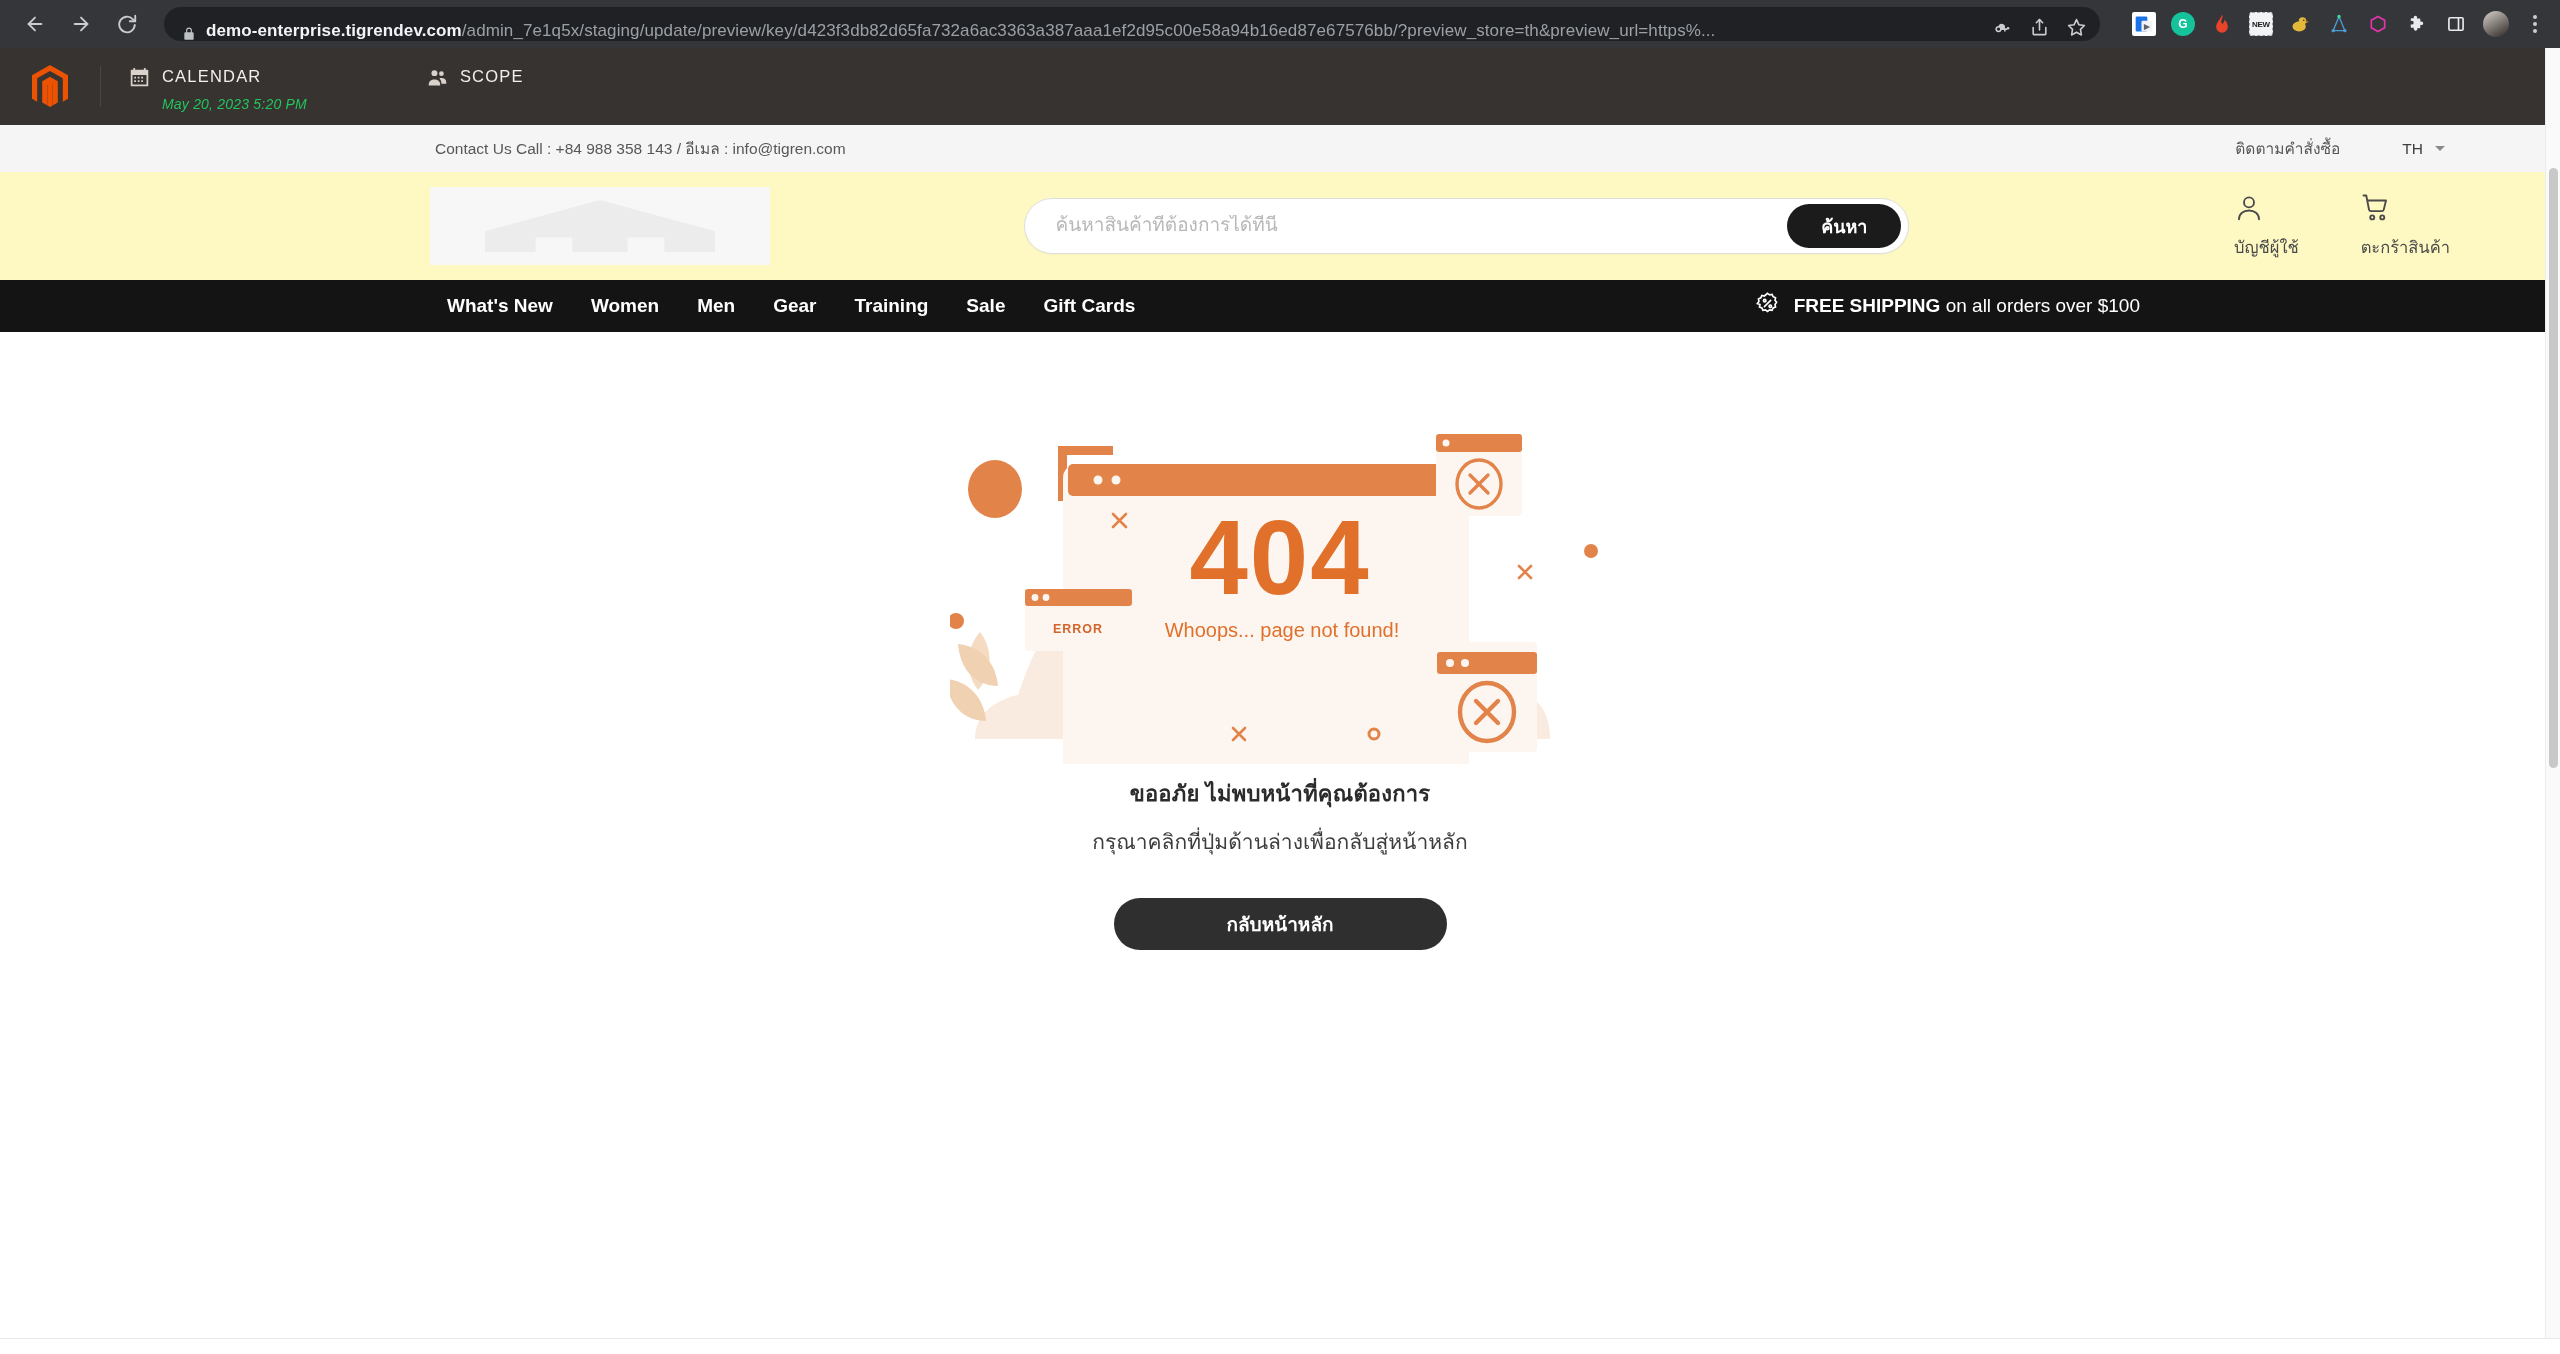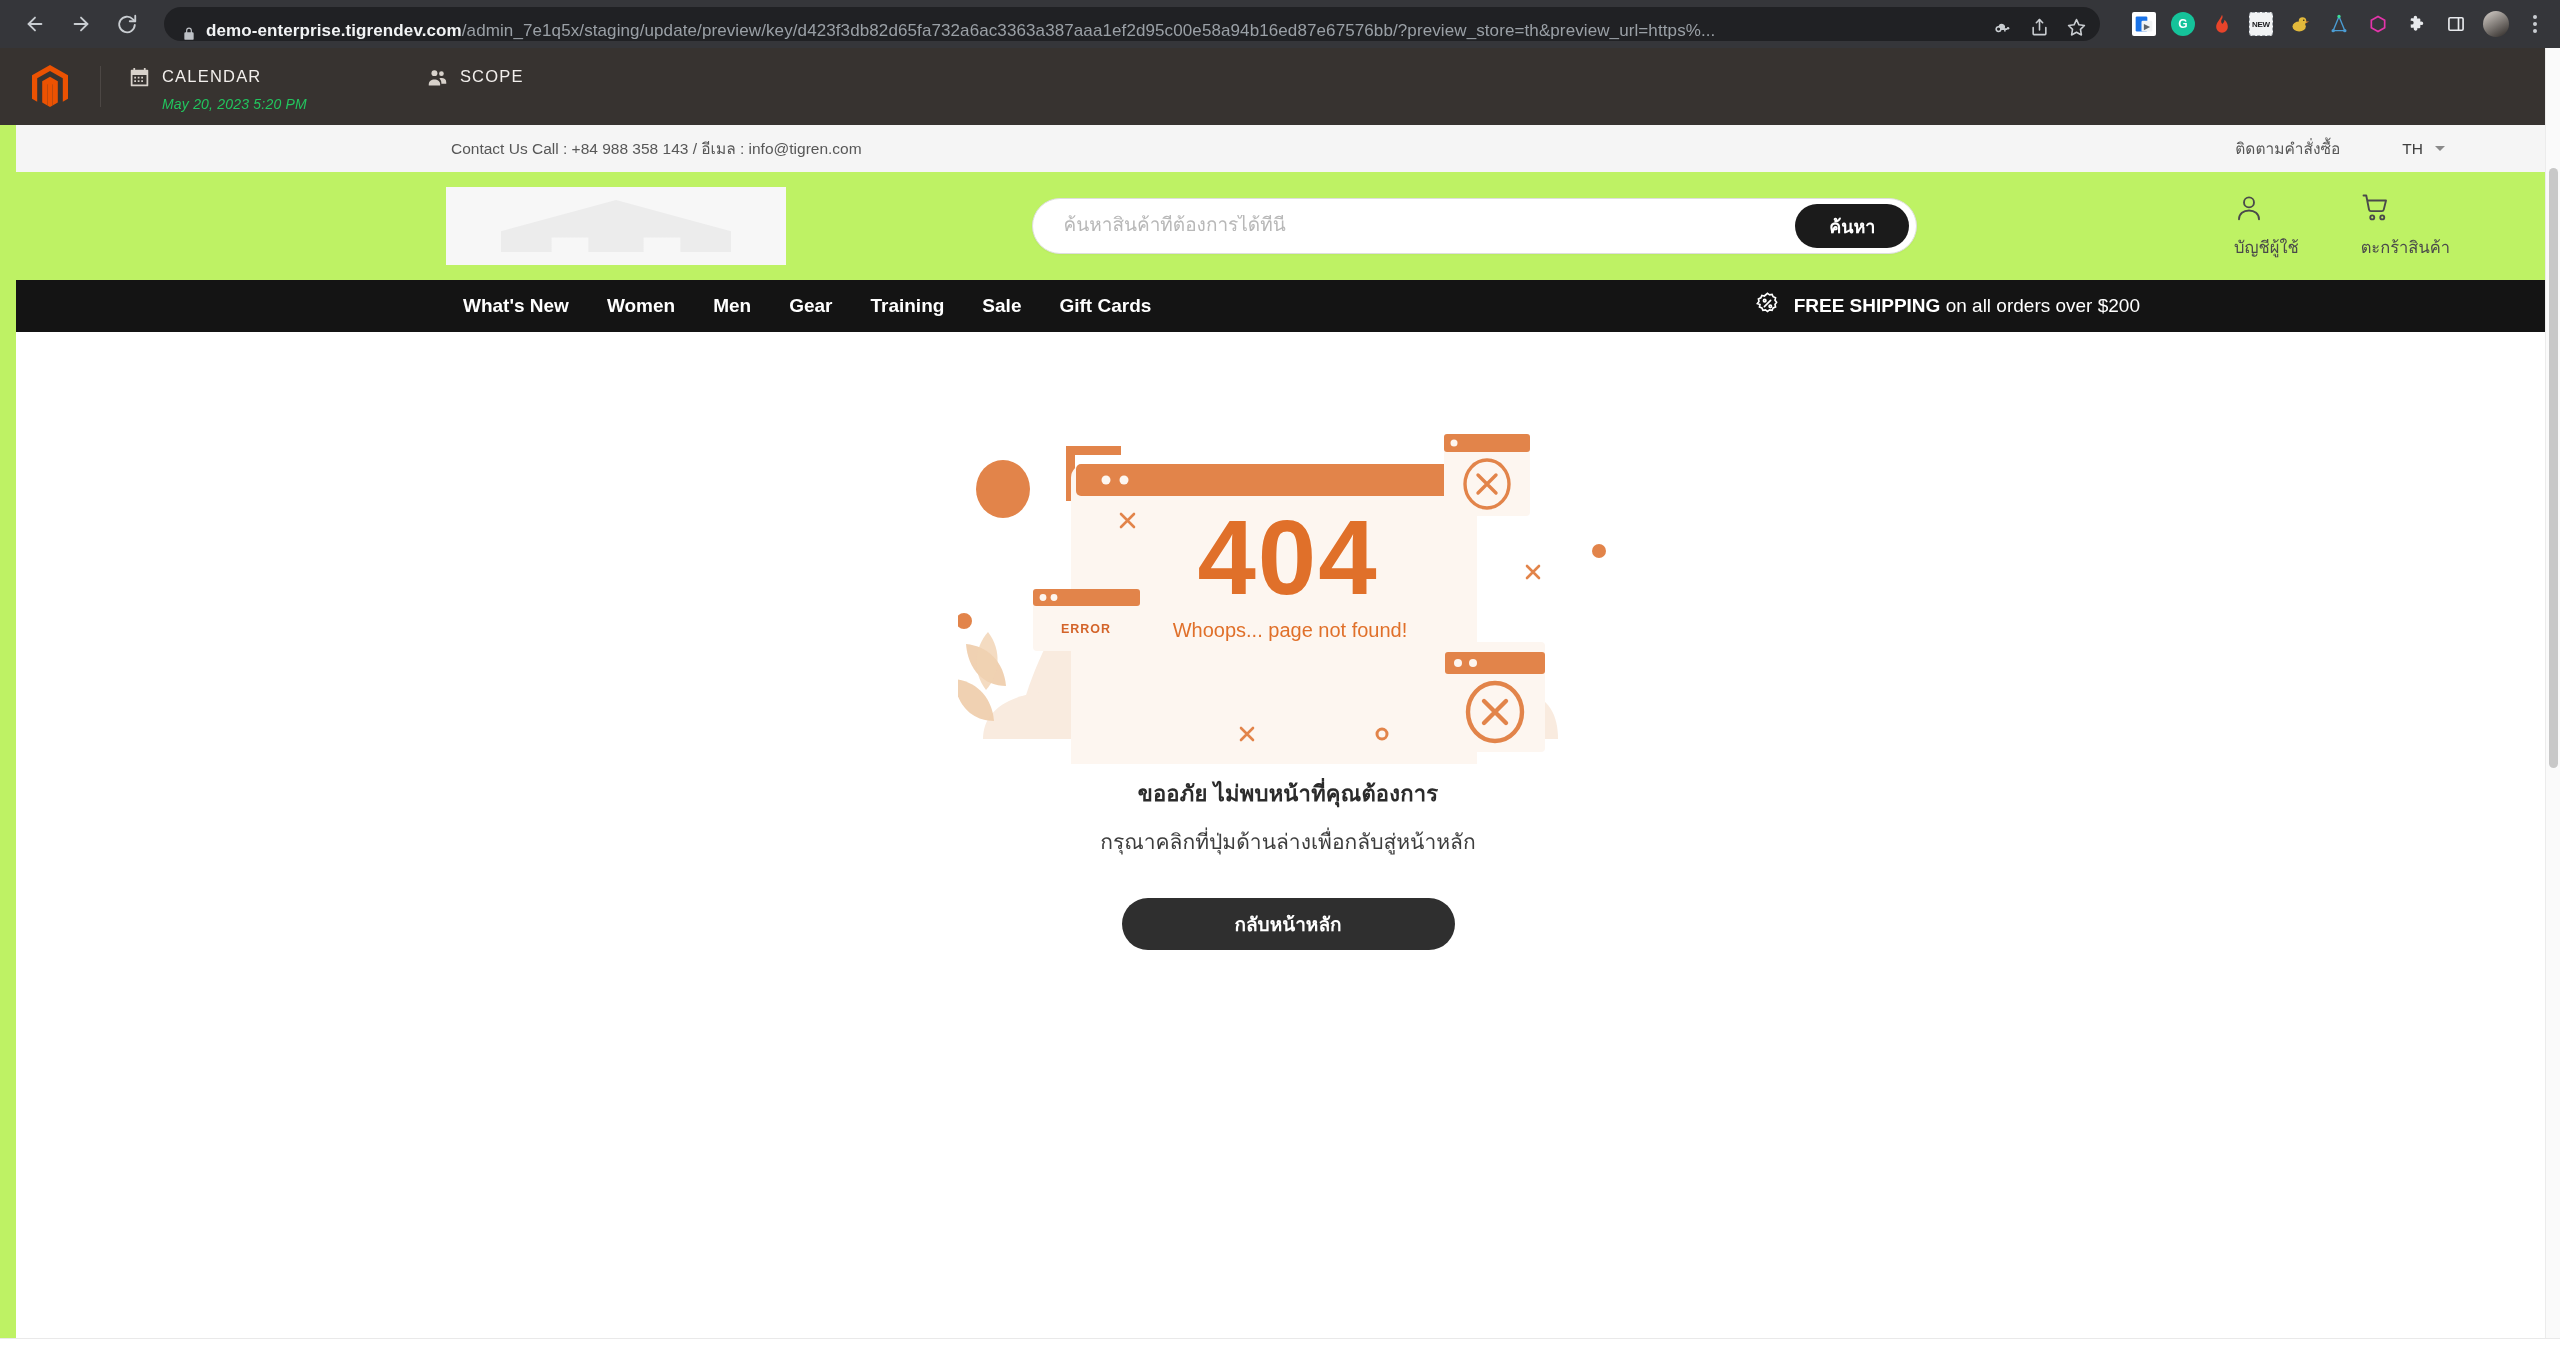--- a/index.html
+++ b/index.html
@@ -89,21 +89,21 @@
     gap: 12px;
     flex: 0 0 auto;
   }
   .admin-item .ico { color: #d8d2cb; display:flex; padding-top: 1px; }
   .admin-item .ico svg { width: 21px; height: 21px; }
   .admin-lbl { font-size: 16.5px; letter-spacing: 1.2px; color: #f2efec; line-height: 20px; }
   .admin-sub { font-size: 14px; font-style: italic; color: #22c55e; margin-top: 10px; letter-spacing: .2px;}
   .admin-stack { display: flex; flex-direction: column; }
 
   
-  .store { background: #bef264; padding-left: 16px; }
+  .store { background: #fef9c3; }
   .topbar {
     height: 47px;
     background: #f5f5f5;
     display: flex;
     align-items: center;
     justify-content: space-between;
     padding: 0 115px 0 435px;
     font-size: 15.5px;
     color: #575757;
   }
@@ -457,21 +457,21 @@
     </div>
     <div class="ship-note">
       <span>
         <svg viewBox="0 0 24 24" fill="none" stroke="#fff" stroke-width="1.6">
             <path d="M12 2.2l2 1.5 2.4-.5 1 2.3 2.3 1-.5 2.4 1.5 2-1.5 2 .5 2.4-2.3 1-1 2.3-2.4-.5-2 1.5-2-1.5-2.4.5-1-2.3-2.3-1 .5-2.4L2.3 12l1.5-2-.5-2.4 2.3-1 1-2.3 2.4.5z"></path>
             <line x1="9" y1="15" x2="15" y2="9" stroke-linecap="round"></line>
             <circle cx="9.3" cy="9.3" r="1.2"></circle>
             <circle cx="14.7" cy="14.7" r="1.2"></circle>
           </svg>
       </span>
-      <span><b>FREE SHIPPING</b> <span>on all orders over $200</span></span>
+      <span><b>FREE SHIPPING</b> <span>on all orders over $100</span></span>
     </div>
   </div>
 
   <div class="content">
 
     <svg class="illus" viewBox="0 0 660 370">
 
       <path d="M60 345 C58 300 120 150 215 120 C300 95 360 120 395 180 C425 232 435 300 430 345 Z" fill="#f9ebdf"></path>
       <path d="M25 345 C25 320 45 300 95 297 L560 297 C590 300 600 320 600 345 Z" fill="#f9ebdf"></path>
 

